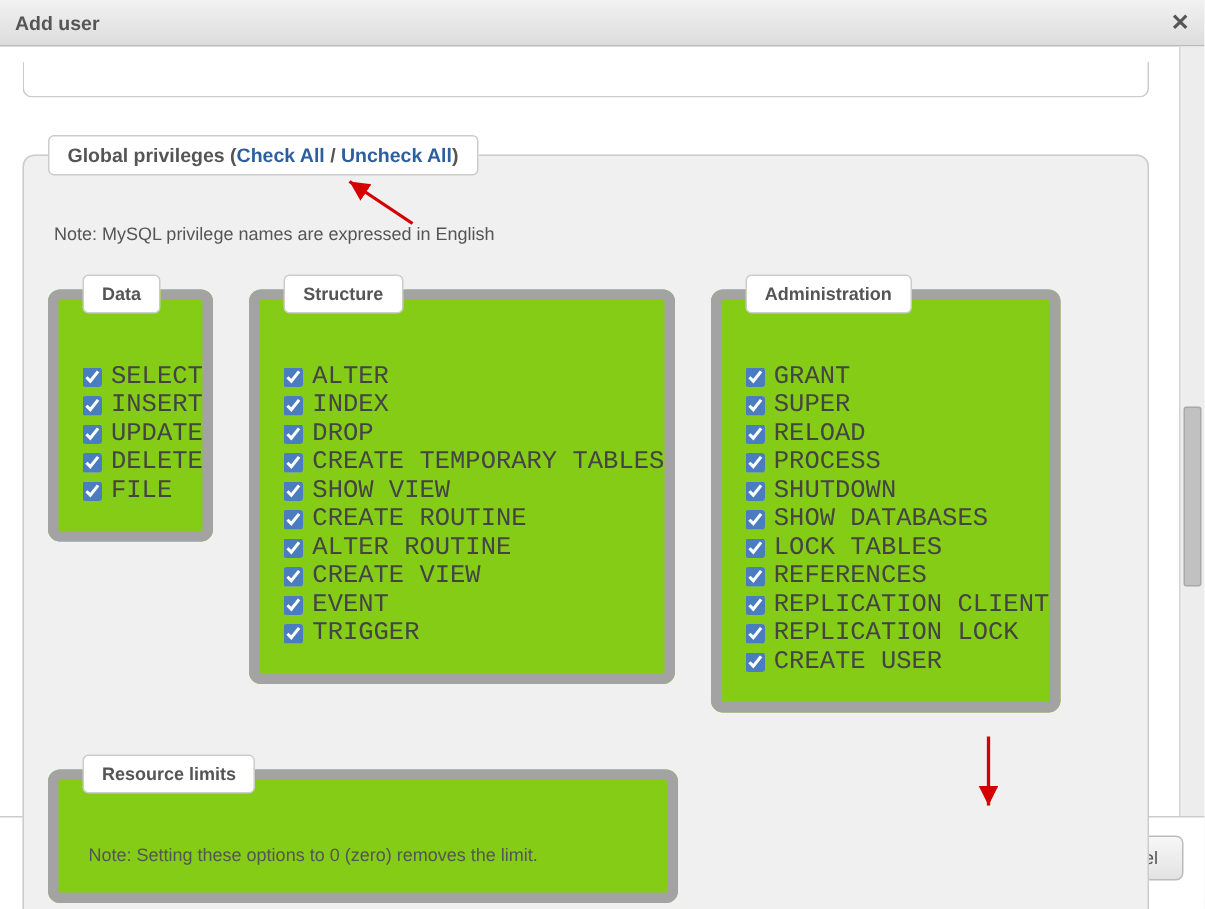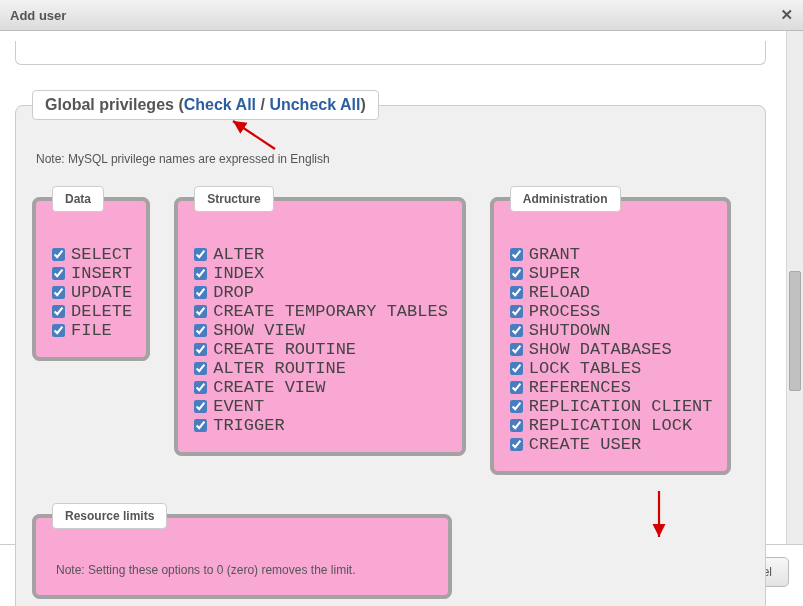--- a/index.html
+++ b/index.html
@@ -54,40 +54,40 @@
     padding: 14px 16px 16px 16px;
     background: #f0f0f0;
     margin: 0;
     position: relative;
   }
   legend {
     border: 1px solid #ccc;
     border-radius: 4px;
     background: #fff;
     padding: 5px 12px;
-    font-size: 16px;
+    font-size: 13px;
     font-weight: bold;
     color: #555;
   }
   legend .paren { color: #555; font-weight: bold; }
   legend a { color: #2c5ea0; text-decoration: none; }
   .note {
     color: #555;
     margin: 18px 0 20px 4px;
   }
   .columns {
     display: flex;
     gap: 24px;
     align-items: flex-start;
   }
   .priv-group {
-    border: 4px solid #a3a3a3;
+    border: 7px solid #a3a3a3;
     border-radius: 8px;
-    background: #f9a8d4;
-    padding: 16px 14px 18px 16px;
+    background: #84cc16;
+    padding: 16px 0 18px 16px;
     margin: 0;
   }
   .priv-group legend {
     font-size: 12px;
   }
   .priv-list {
     margin-top: 18px;
     display: flex;
     flex-direction: column;
     gap: 2px;

